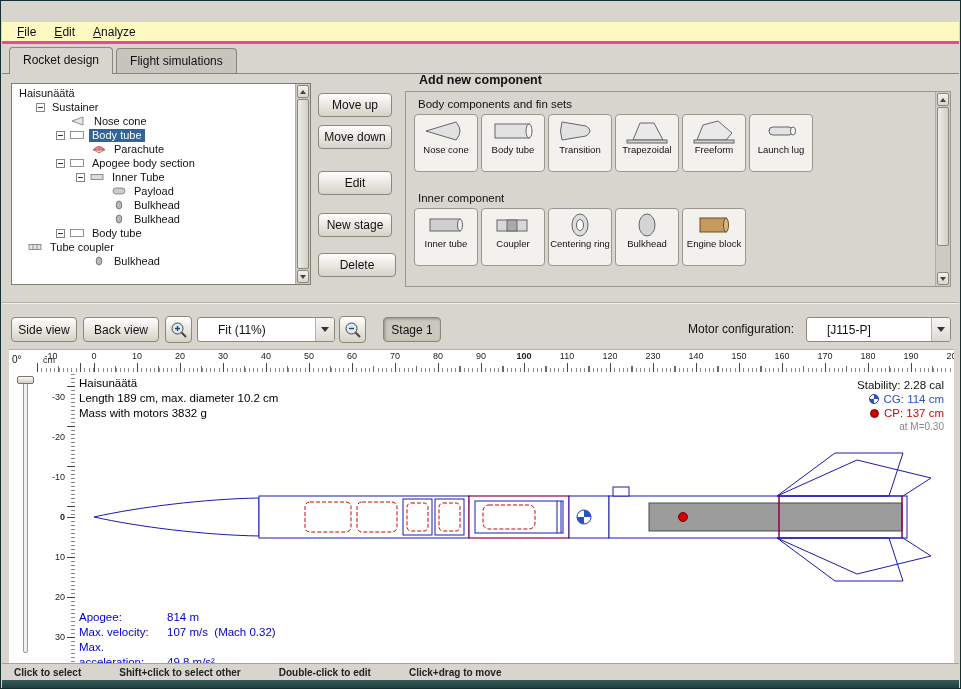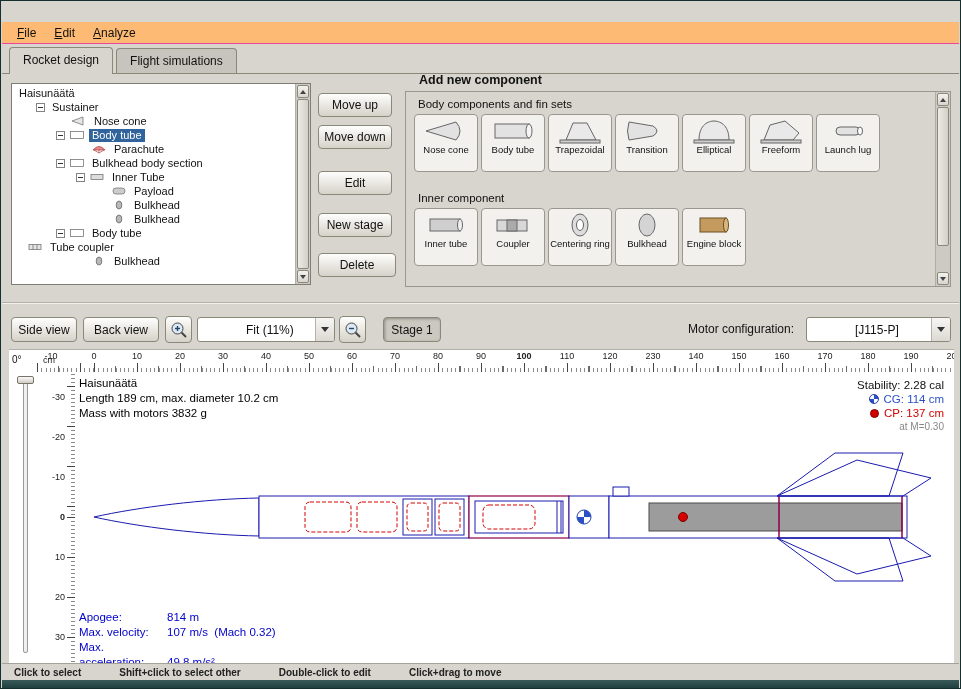--- a/index.html
+++ b/index.html
@@ -13,21 +13,21 @@
   .title-text { position:absolute; left:0; right:0; top:2px; text-align:center; color:#fff; font-weight:bold; font-size:12px; text-shadow:1px 1px 1px rgba(0,0,0,.55); }
   .win-icon { position:absolute; left:6px; top:3px; width:13px; height:13px; border:1px solid #32424c; background:linear-gradient(135deg,#eef3f6,#7e96a6); }
   .win-icon::after { content:""; position:absolute; left:3px; top:4px; width:0; height:0; border-left:3px solid transparent; border-right:3px solid transparent; border-top:5px solid #fff; }
   .win-controls { position:absolute; right:3px; top:2px; display:flex; gap:2px; }
   .win-btn { width:18px; height:15px; border:1px solid #1a1a1a; background:linear-gradient(180deg,#d6d6d6,#a8a8a8); display:flex; align-items:center; justify-content:center; }
   .glyph-min { width:8px; height:2px; background:#111; margin-top:8px; }
   .glyph-max { width:8px; height:8px; border:1px solid #111; border-top-width:2px; }
   .glyph-x { font-size:11px; font-weight:bold; color:#111; line-height:1; }
 
   
-  .menubar { position:absolute; left:1px; top:21px; right:1px; height:22px; background:#fdba74; border-bottom:1px solid #ec4899; display:flex; align-items:center; padding-left:6px; }
+  .menubar { position:absolute; left:1px; top:21px; right:1px; height:22px; background:#fef9c3; border-bottom:3px solid #ec4899; display:flex; align-items:flex-start; padding-left:6px; }
   .menu-item { display:inline-block; padding:3px 9px; font-size:12px; }
   .menu-item::first-letter { text-decoration:underline; }
 
   
   .tabrow { position:absolute; left:1px; top:44px; right:1px; height:29px; display:flex; align-items:flex-end; padding-left:7px; border-bottom:1px solid #8a877b; }
   .tab { border:1px solid #8a877b; border-bottom:none; border-radius:4px 4px 0 0; padding:5px 13px; background:#c7c4bd; margin-right:3px; font-size:12px; position:relative; }
   .tab.active { background:#d8d5ce; margin-bottom:-1px; padding-bottom:7px; }
 
   
   .tree-panel { position:absolute; left:10px; top:82px; width:300px; height:202px; background:#fff; border:1px solid #7f7d74; overflow:hidden; }
@@ -58,21 +58,21 @@
   .vscroll { position:absolute; width:15px; background:#cdcac3; border-left:1px solid #b1aea7; }
   .vs-btn { position:absolute; left:1px; width:12px; height:13px; background:linear-gradient(#f3f2ef,#d8d5ce); border:1px solid #8a8878; border-radius:2px; display:flex; align-items:center; justify-content:center; }
   .vs-btn.up { top:1px; } .vs-btn.down { bottom:1px; }
   .arr-up { width:0; height:0; border-left:3px solid transparent; border-right:3px solid transparent; border-bottom:4px solid #444; }
   .arr-down { width:0; height:0; border-left:3px solid transparent; border-right:3px solid transparent; border-top:4px solid #444; }
   .vs-thumb { position:absolute; left:1px; width:12px; background:linear-gradient(90deg,#edebe6,#d2cfc8); border:1px solid #8a8878; border-radius:2px; }
 
   
   .toolbar-sep { position:absolute; left:1px; right:1px; top:301px; height:2px; border-top:1px solid #b2afa8; border-bottom:1px solid #f3f1ed; }
   .combo { position:absolute; height:25px; background:#fff; border:1px solid #8a8878; border-radius:3px; display:flex; align-items:center; overflow:hidden; }
-  .combo-value { flex:1; padding-left:20px; font-size:12px; white-space:nowrap;margin-left:28px; }
+  .combo-value { flex:1; padding-left:20px; font-size:12px; white-space:nowrap; }
   .combo-btn { width:19px; align-self:stretch; border-left:1px solid #b5b2ab; background:linear-gradient(#f7f6f4,#dcd9d2); display:flex; align-items:center; justify-content:center; }
   .combo-arrow { width:0; height:0; border-left:4px solid transparent; border-right:4px solid transparent; border-top:5px solid #333; }
   .motor-label { position:absolute; left:687px; top:321px; font-size:12px; }
 
   
   .figure-pane { position:absolute; left:8px; top:348px; width:945px; height:314px; background:#fff; border-top:1px solid #b2afa8; overflow:hidden; }
   .rot-label { position:absolute; left:3px; top:4px; font-size:10px; }
   .rot-track { position:absolute; left:14px; top:30px; bottom:10px; width:5px; background:#efefef; border:1px solid #9a9a9a; border-radius:2px; }
   .rot-handle { position:absolute; left:8px; top:26px; width:17px; height:8px; background:linear-gradient(180deg,#fafafa,#cfccc5); border:1px solid #777467; border-radius:2px; }
   .unit-label { position:absolute; left:34px; top:5px; font-size:9px; color:#222; }
@@ -160,21 +160,21 @@
             <path d="M2,6 Q8,-1 14,6 Z" fill="#e88" stroke="#a44" stroke-width="0.8"></path>
             <path d="M3,6 L8,9 M13,6 L8,9 M8,6 L8,9" stroke="#a44" fill="none" stroke-width="0.7"></path>
           </svg>
         <span class="tlabel">Parachute</span>
       </div>
       <div class="trow" style="padding-left:44px">
         <span class="expander"></span>
         <svg class="ticon" viewBox="0 0 16 10">
             <rect x="1.5" y="1.5" width="13" height="7" fill="#fff" stroke="#777" stroke-width="0.8"></rect>
           </svg>
-        <span class="tlabel">Bulkhead body section</span>
+        <span class="tlabel">Apogee body section</span>
       </div>
       <div class="trow" style="padding-left:64px">
         <span class="expander"></span>
         <svg class="ticon" viewBox="0 0 16 10">
             <rect x="2" y="2.5" width="12" height="5" fill="#ddd" stroke="#777" stroke-width="0.8"></rect>
           </svg>
         <span class="tlabel">Inner Tube</span>
       </div>
       <div class="trow" style="padding-left:84px">
         <span class="exp-slot"></span>
@@ -260,37 +260,30 @@
       </div>
       <div class="comp-btn">
         <svg viewBox="0 0 44 26">
             <rect x="4" y="6" width="34" height="14" fill="#e2e2e2" stroke="#666"></rect>
             <ellipse cx="38" cy="13" rx="3" ry="7" fill="#f5f5f5" stroke="#666"></ellipse>
           </svg>
         <span class="clabel">Body tube</span>
       </div>
       <div class="comp-btn">
         <svg viewBox="0 0 44 26">
+            <path d="M4,4 L28,8 Q36,13 28,18 L4,22 Q1,13 4,4 Z" fill="#e2e2e2" stroke="#666"></path>
+          </svg>
+        <span class="clabel">Transition</span>
+      </div>
+      <div class="comp-btn">
+        <svg viewBox="0 0 44 26">
             <polygon points="8,22 15,5 29,5 38,22" fill="#e9e9e9" stroke="#666"></polygon>
             <rect x="2" y="22" width="40" height="3" fill="#cfcfcf" stroke="#666"></rect>
           </svg>
         <span class="clabel">Trapezoidal</span>
-      </div>
-      <div class="comp-btn">
-        <svg viewBox="0 0 44 26">
-            <path d="M4,4 L28,8 Q36,13 28,18 L4,22 Q1,13 4,4 Z" fill="#e2e2e2" stroke="#666"></path>
-          </svg>
-        <span class="clabel">Transition</span>
-      </div>
-      <div class="comp-btn">
-        <svg viewBox="0 0 44 26">
-            <path d="M7,22 C7,6 17,3 22,3 C27,3 37,6 37,22 Z" fill="#e9e9e9" stroke="#666"></path>
-            <rect x="2" y="22" width="40" height="3" fill="#cfcfcf" stroke="#666"></rect>
-          </svg>
-        <span class="clabel">Elliptical</span>
       </div>
       <div class="comp-btn">
         <svg viewBox="0 0 44 26">
             <polygon points="5,22 11,7 26,3 40,15 34,22" fill="#e9e9e9" stroke="#666"></polygon>
             <rect x="2" y="22" width="40" height="3" fill="#cfcfcf" stroke="#666"></rect>
           </svg>
         <span class="clabel">Freeform</span>
       </div>
       <div class="comp-btn">
         <svg viewBox="0 0 44 26">

